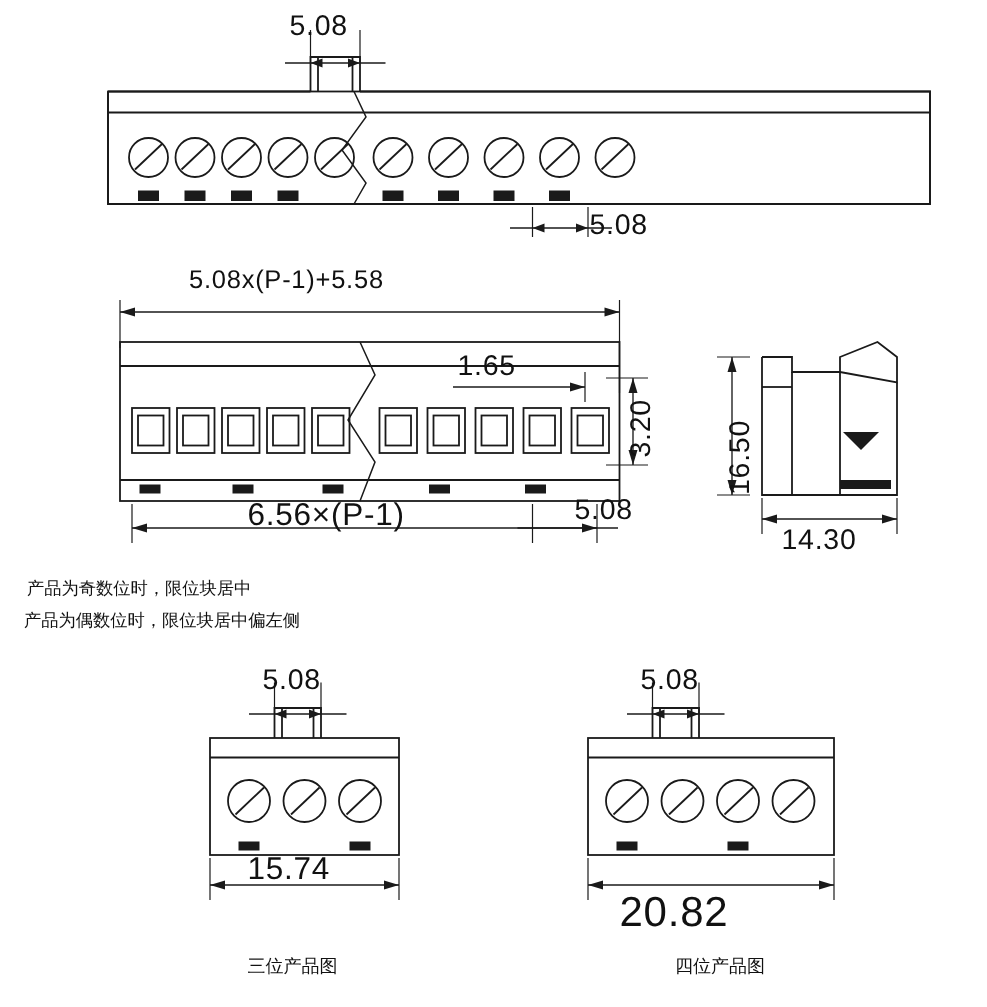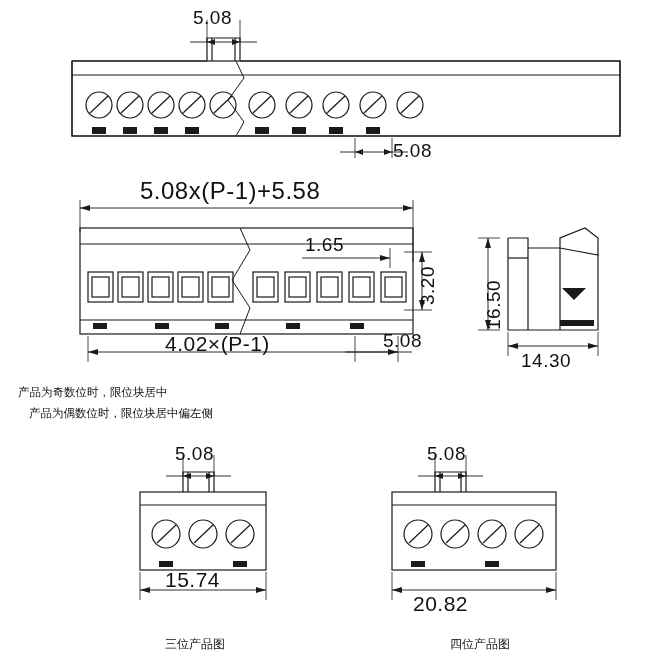--- a/index.html
+++ b/index.html
@@ -249,33 +249,33 @@
       <line x1="556" y1="572" x2="556" y2="600" stroke-width="0.8"></line>
       <line x1="392" y1="590" x2="556" y2="590" stroke-width="0.9"></line>
       <path d="M392,590 L402,587 L402,593 Z" fill="#1a1a1a" stroke="none"></path>
       <path d="M556,590 L546,587 L546,593 Z" fill="#1a1a1a" stroke="none"></path>
     </g>
   </svg>
 
   <div class="dim" style="left:193px;top:7px;">5.08</div>
   <div class="dim" style="left:393px;top:140px;">5.08</div>
 
-  <div class="dim" style="left:140px;top:177px;font-size:24px;">5.08x(P-1)+5.58</div>
+  <div class="dim" style="left:126px;top:177px;font-size:17px;">5.08x(P-1)+5.58</div>
   <div class="dim" style="left:305px;top:234px;">1.65</div>
   <div class="dim rot" style="left:417px;top:305px;">3.20</div>
-  <div class="dim" style="left:165px;top:332px;font-size:21px;">4.02×(P-1)</div>
+  <div class="dim" style="left:165px;top:332px;font-size:21px;">6.56×(P-1)</div>
   <div class="dim" style="left:383px;top:330px;">5.08</div>
 
   <div class="dim rot" style="left:483px;top:330px;">16.50</div>
   <div class="dim" style="left:521px;top:350px;">14.30</div>
 
   <div class="note" style="left:18px;top:385px;">产品为奇数位时，限位块居中</div>
-  <div class="note" style="left:29px;top:406px;">产品为偶数位时，限位块居中偏左侧</div>
+  <div class="note" style="left:16px;top:406px;">产品为偶数位时，限位块居中偏左侧</div>
 
   <div class="dim" style="left:175px;top:443px;">5.08</div>
   <div class="dim" style="left:165px;top:568px;font-size:21px;">15.74</div>
   <div class="caption" style="left:165px;top:636px;">三位产品图</div>
 
   <div class="dim" style="left:427px;top:443px;">5.08</div>
-  <div class="dim" style="left:413px;top:592px;font-size:21px;">20.82</div>
+  <div class="dim" style="left:413px;top:592px;font-size:28px;">20.82</div>
   <div class="caption" style="left:450px;top:636px;">四位产品图</div>
 
 </div>
 
 </body></html>

